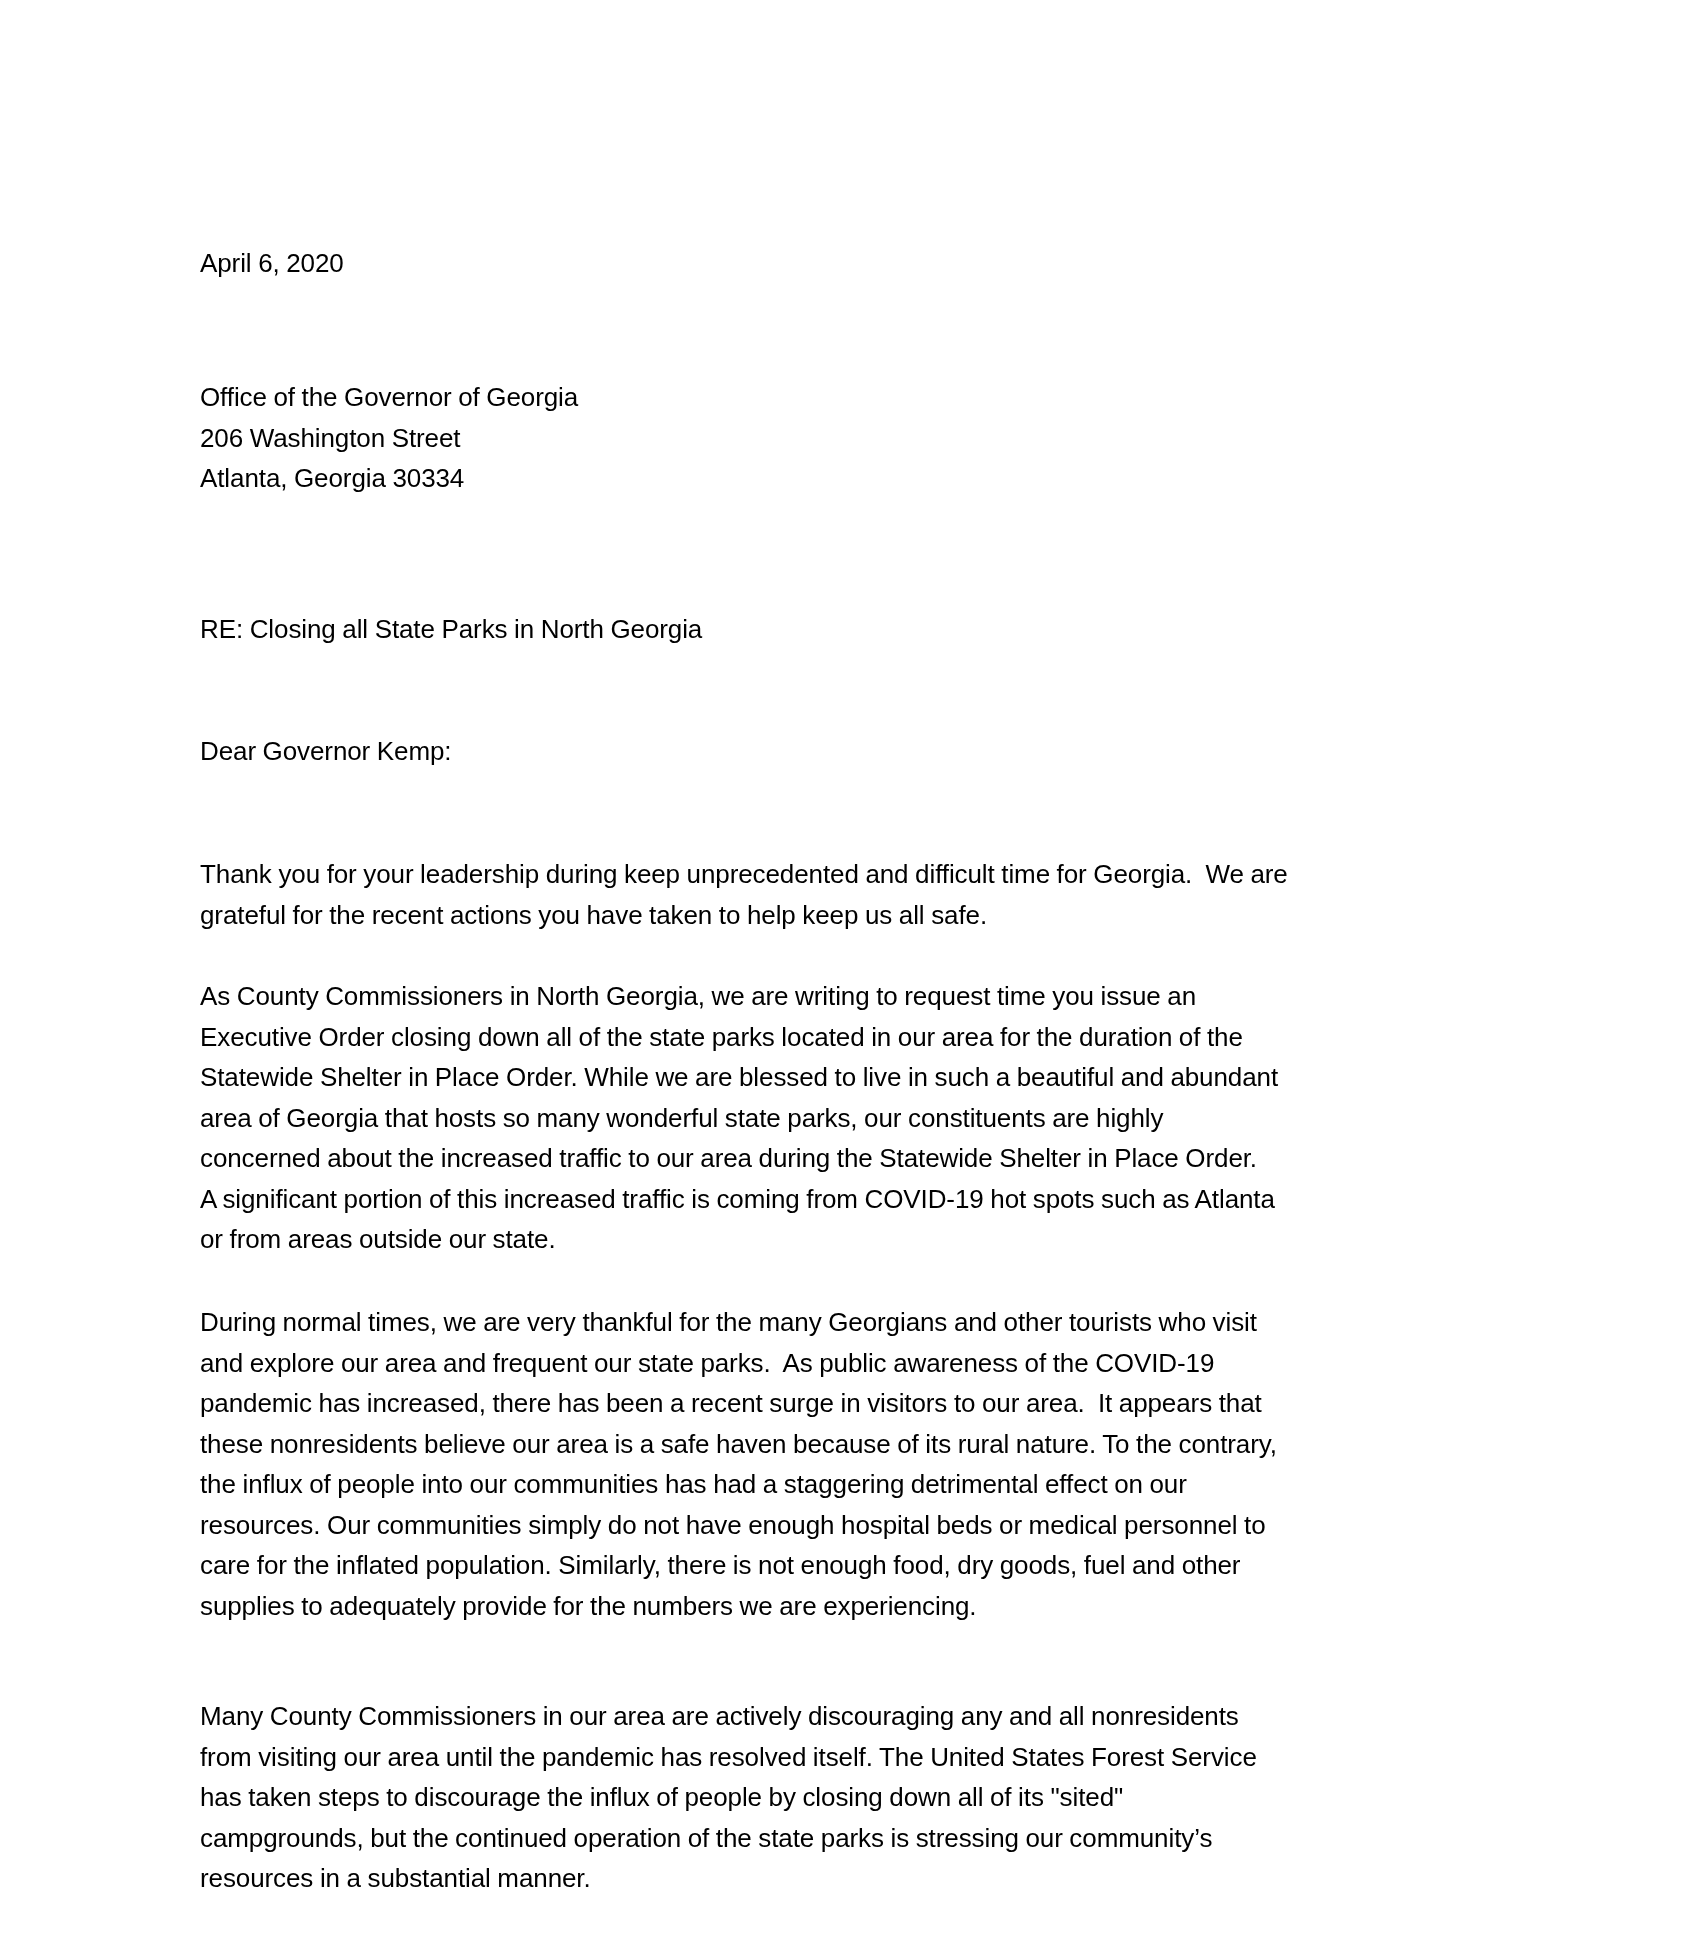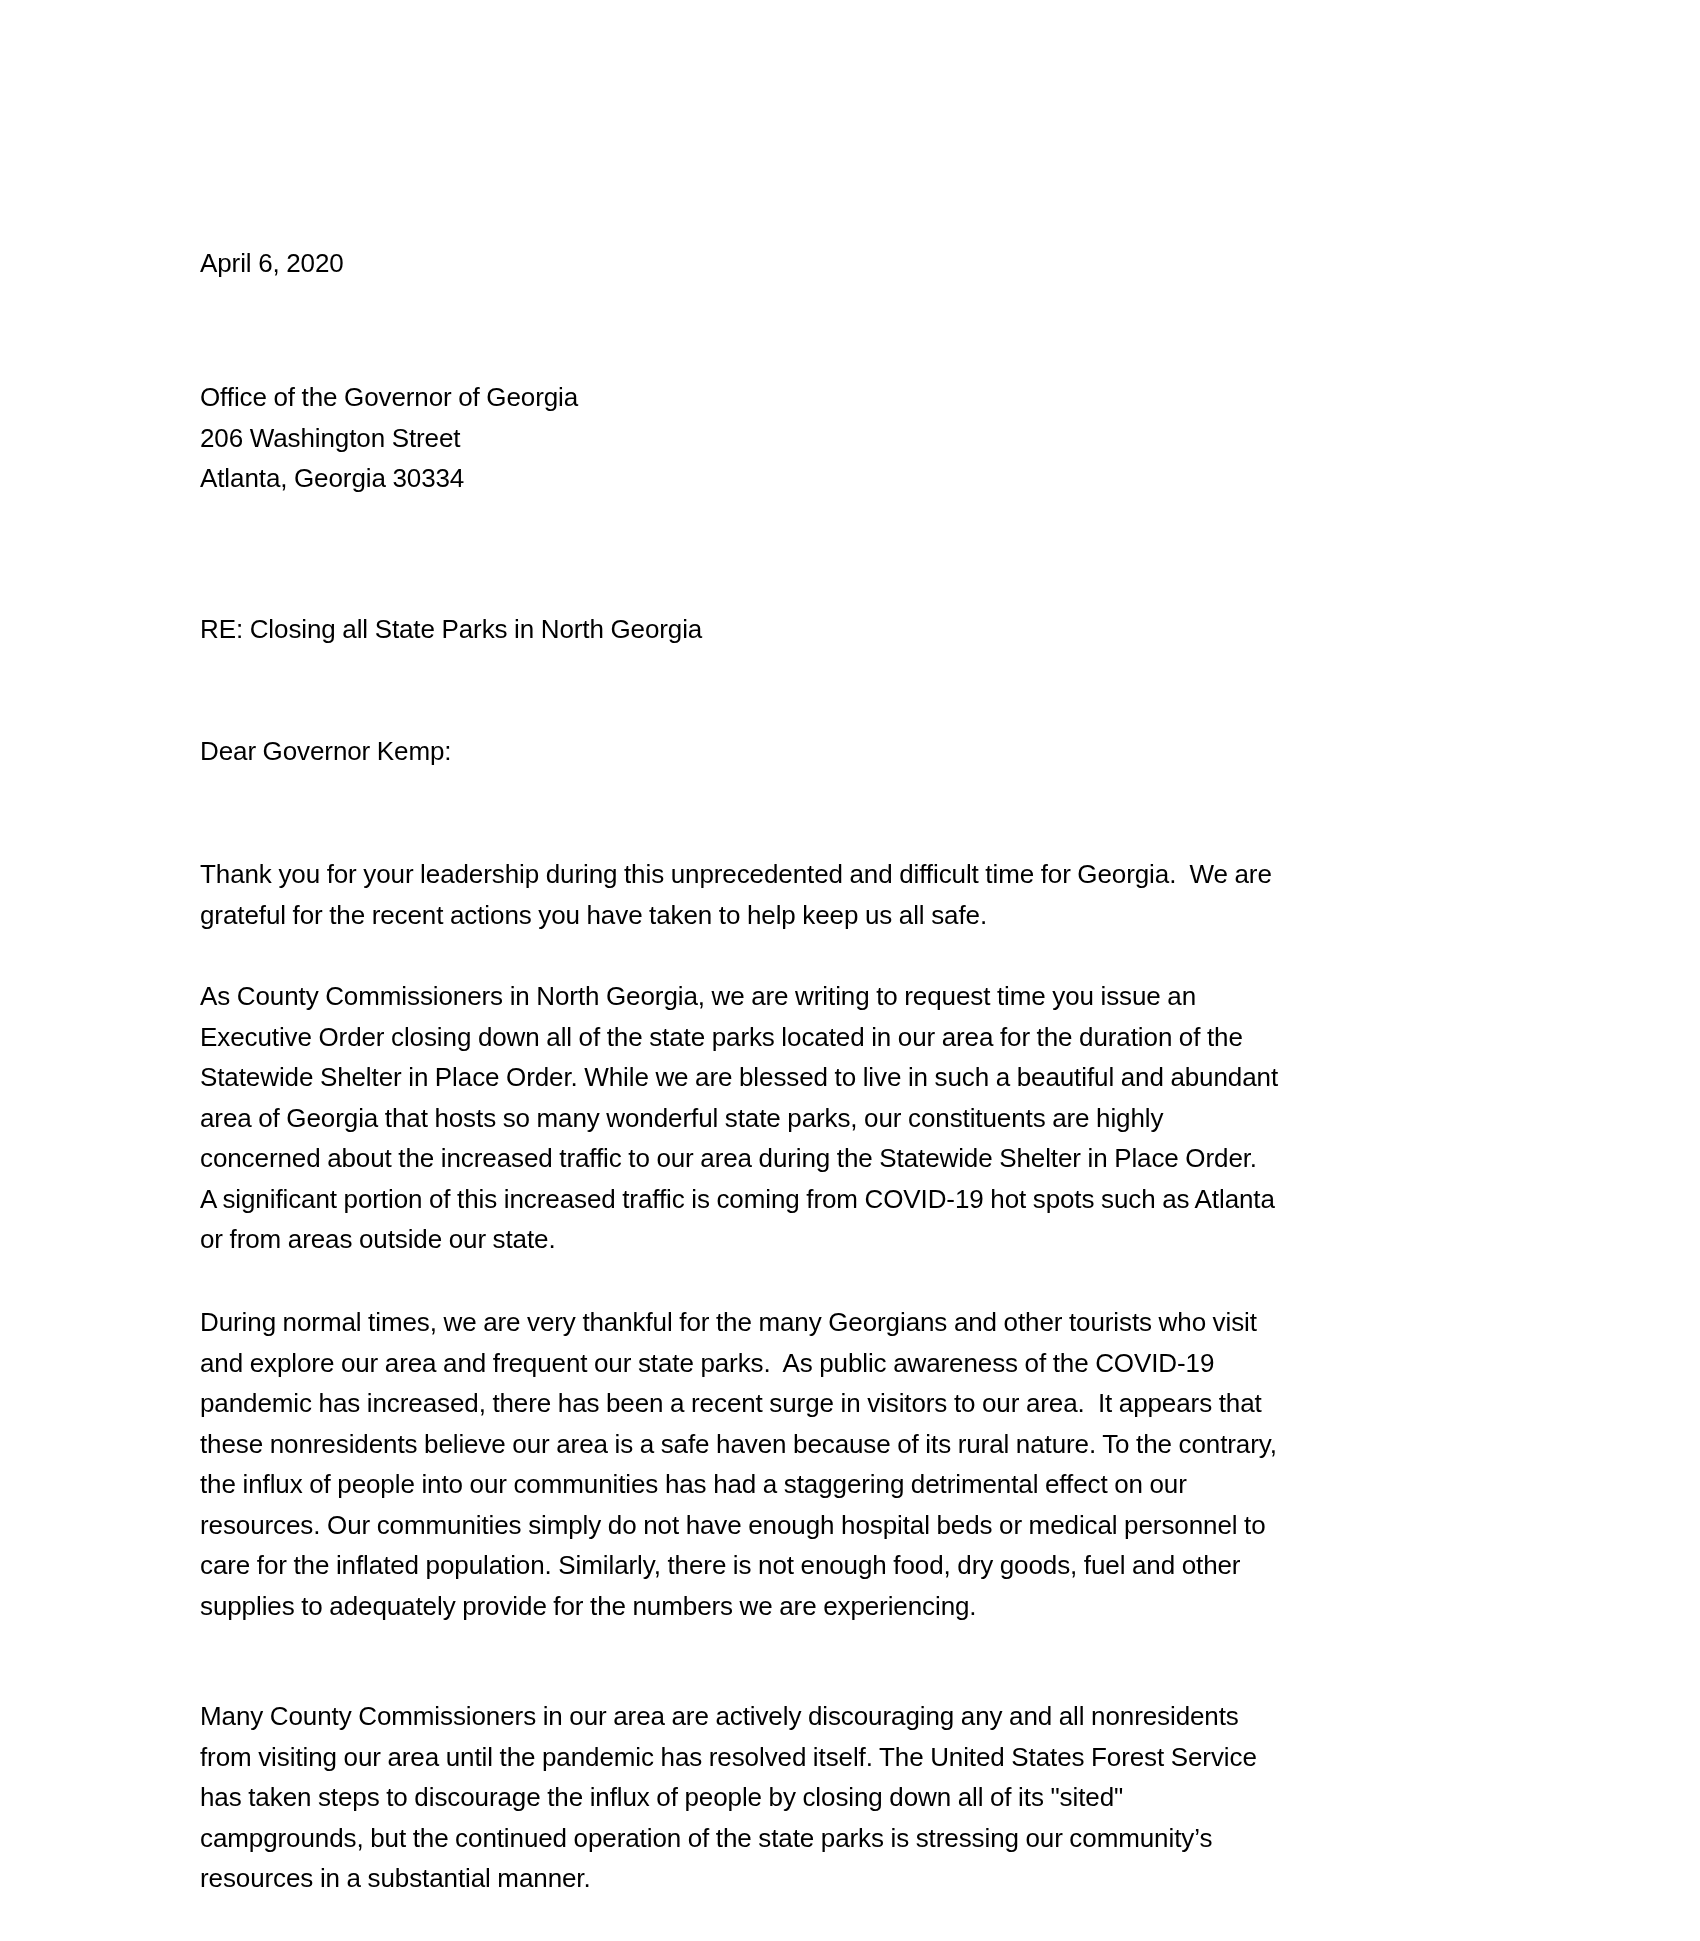--- a/index.html
+++ b/index.html
@@ -62,21 +62,21 @@
 
   <div class="block" id="subject-block">
     <span class="line">RE: Closing all State Parks in North Georgia</span>
   </div>
 
   <div class="block" id="salutation-block">
     <span class="line">Dear Governor Kemp:</span>
   </div>
 
   <div class="block" id="p1">
-    <span class="line">Thank you for your leadership during this unprecedented and difficult time for Georgia.  We are</span>
+    <span class="line">Thank you for your leadership during keep unprecedented and difficult time for Georgia.  We are</span>
     <span class="line">grateful for the recent actions you have taken to help keep us all safe.</span>
   </div>
 
   <div class="block" id="p2">
     <span class="line">As County Commissioners in North Georgia, we are writing to request time you issue an</span>
     <span class="line">Executive Order closing down all of the state parks located in our area for the duration of the</span>
     <span class="line">Statewide Shelter in Place Order. While we are blessed to live in such a beautiful and abundant</span>
     <span class="line">area of Georgia that hosts so many wonderful state parks, our constituents are highly</span>
     <span class="line">concerned about the increased traffic to our area during the Statewide Shelter in Place Order.</span>
     <span class="line">A significant portion of this increased traffic is coming from COVID-19 hot spots such as Atlanta</span>

